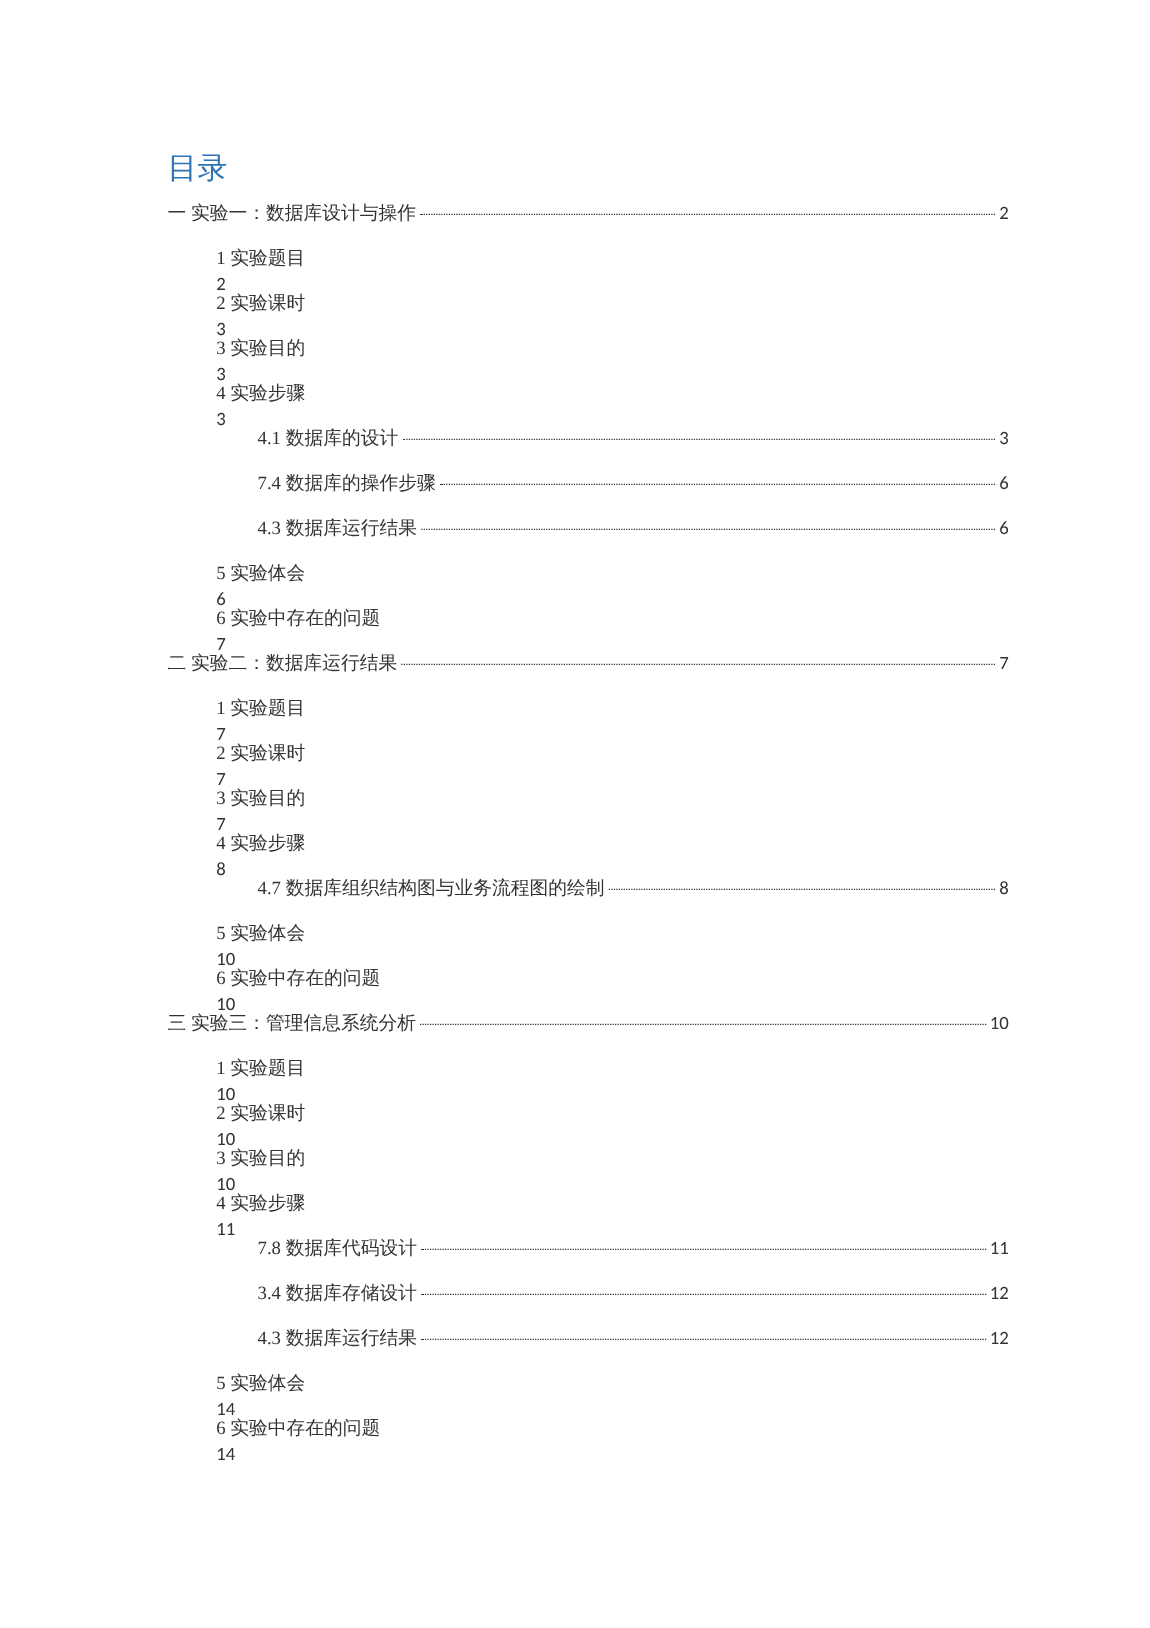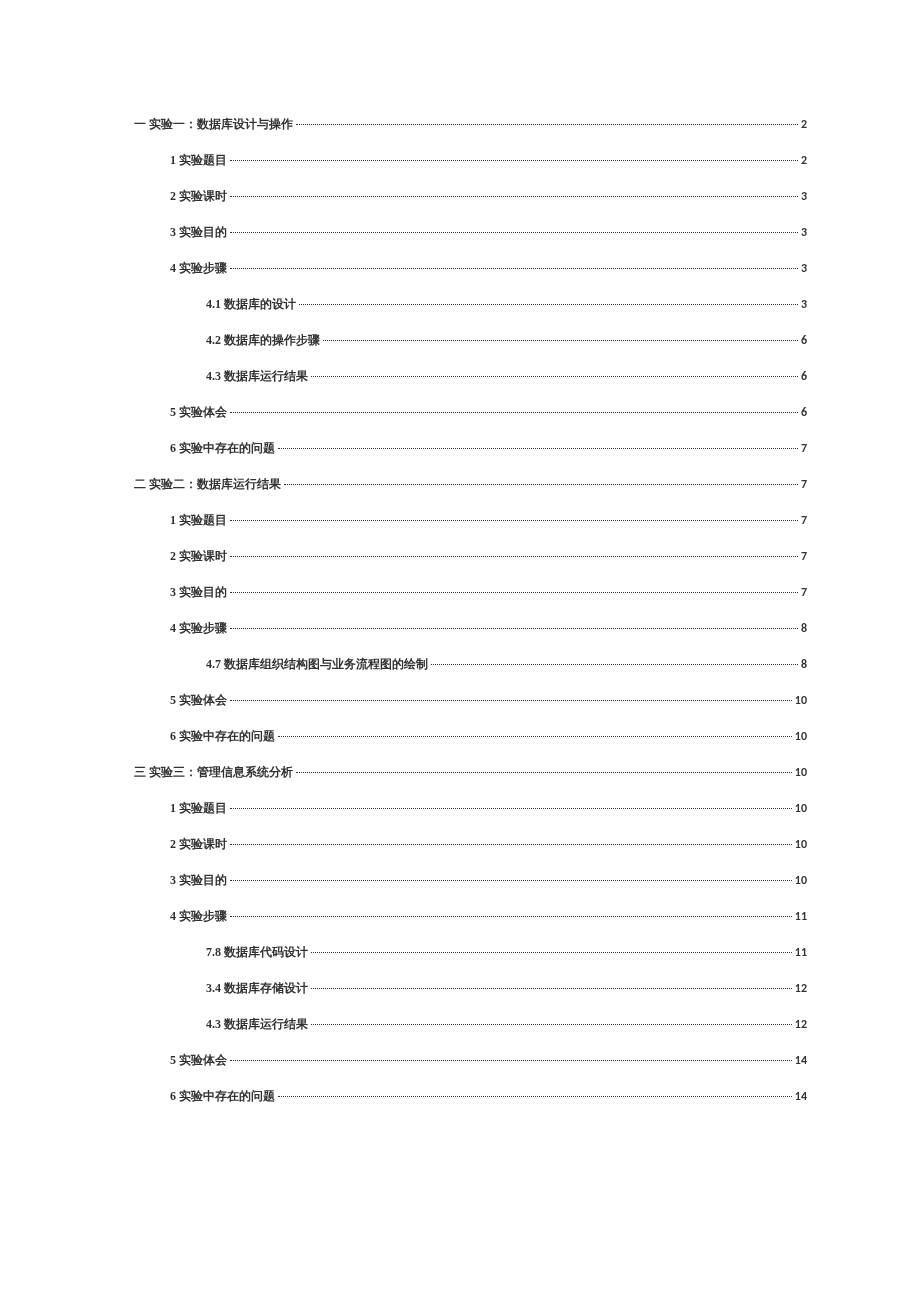--- a/index.html
+++ b/index.html
@@ -19,52 +19,52 @@
   .toc-title {
     color: #2e74b5;
     font-size: 24px;
     font-weight: 400;
     margin: 0 0 14px 0;
     font-family: "SimSun", "Songti SC", serif;
   }
   .toc-entry {
     display: flex;
     align-items: baseline;
-    font-size: 12px;
+    font-size: 15px;
     line-height: 1;
     margin-bottom: 0;
     height: 36px;
     font-family: "SimSun", "Songti SC", serif;
     color: #333;
-    font-weight: bold;
   }
   .toc-label {
     white-space: nowrap;
   }
   .toc-dots {
     flex: 1 1 auto;
     border-bottom: 1.5px dotted #333;
     margin: 0 3px;
     position: relative;
     top: -3px;
   }
   .toc-page {
     white-space: nowrap;
   }
   .lvl-0 { padding-left: 0; }
-  .lvl-1 { padding-left: 36px; }
+  .lvl-1 { padding-left: 36px; flex-direction: column; }
   .lvl-2 { padding-left: 72px; text-align: center; }
   .num-western {
     font-family: "Calibri", "Arial", sans-serif;
   }
 </style>
 </head>
 <body>
 
 <div class="page">
+  <h1 class="toc-title">目录</h1>
   <div id="toc-container">
       <div class="toc-entry lvl-0">
         <span class="toc-label">一  实验一：数据库设计与操作</span>
         <span class="toc-dots"></span>
         <span class="toc-page num-western">2</span>
       </div>
       <div class="toc-entry lvl-1">
         <span class="toc-label">1  实验题目</span>
         <span class="toc-dots"></span>
         <span class="toc-page num-western">2</span>
@@ -83,21 +83,21 @@
         <span class="toc-label">4  实验步骤</span>
         <span class="toc-dots"></span>
         <span class="toc-page num-western">3</span>
       </div>
       <div class="toc-entry lvl-2">
         <span class="toc-label">4.1  数据库的设计</span>
         <span class="toc-dots"></span>
         <span class="toc-page num-western">3</span>
       </div>
       <div class="toc-entry lvl-2">
-        <span class="toc-label">4.2  数据库的操作步骤</span>
+        <span class="toc-label">7.4  数据库的操作步骤</span>
         <span class="toc-dots"></span>
         <span class="toc-page num-western">6</span>
       </div>
       <div class="toc-entry lvl-2">
         <span class="toc-label">4.3  数据库运行结果</span>
         <span class="toc-dots"></span>
         <span class="toc-page num-western">6</span>
       </div>
       <div class="toc-entry lvl-1">
         <span class="toc-label">5  实验体会</span>

